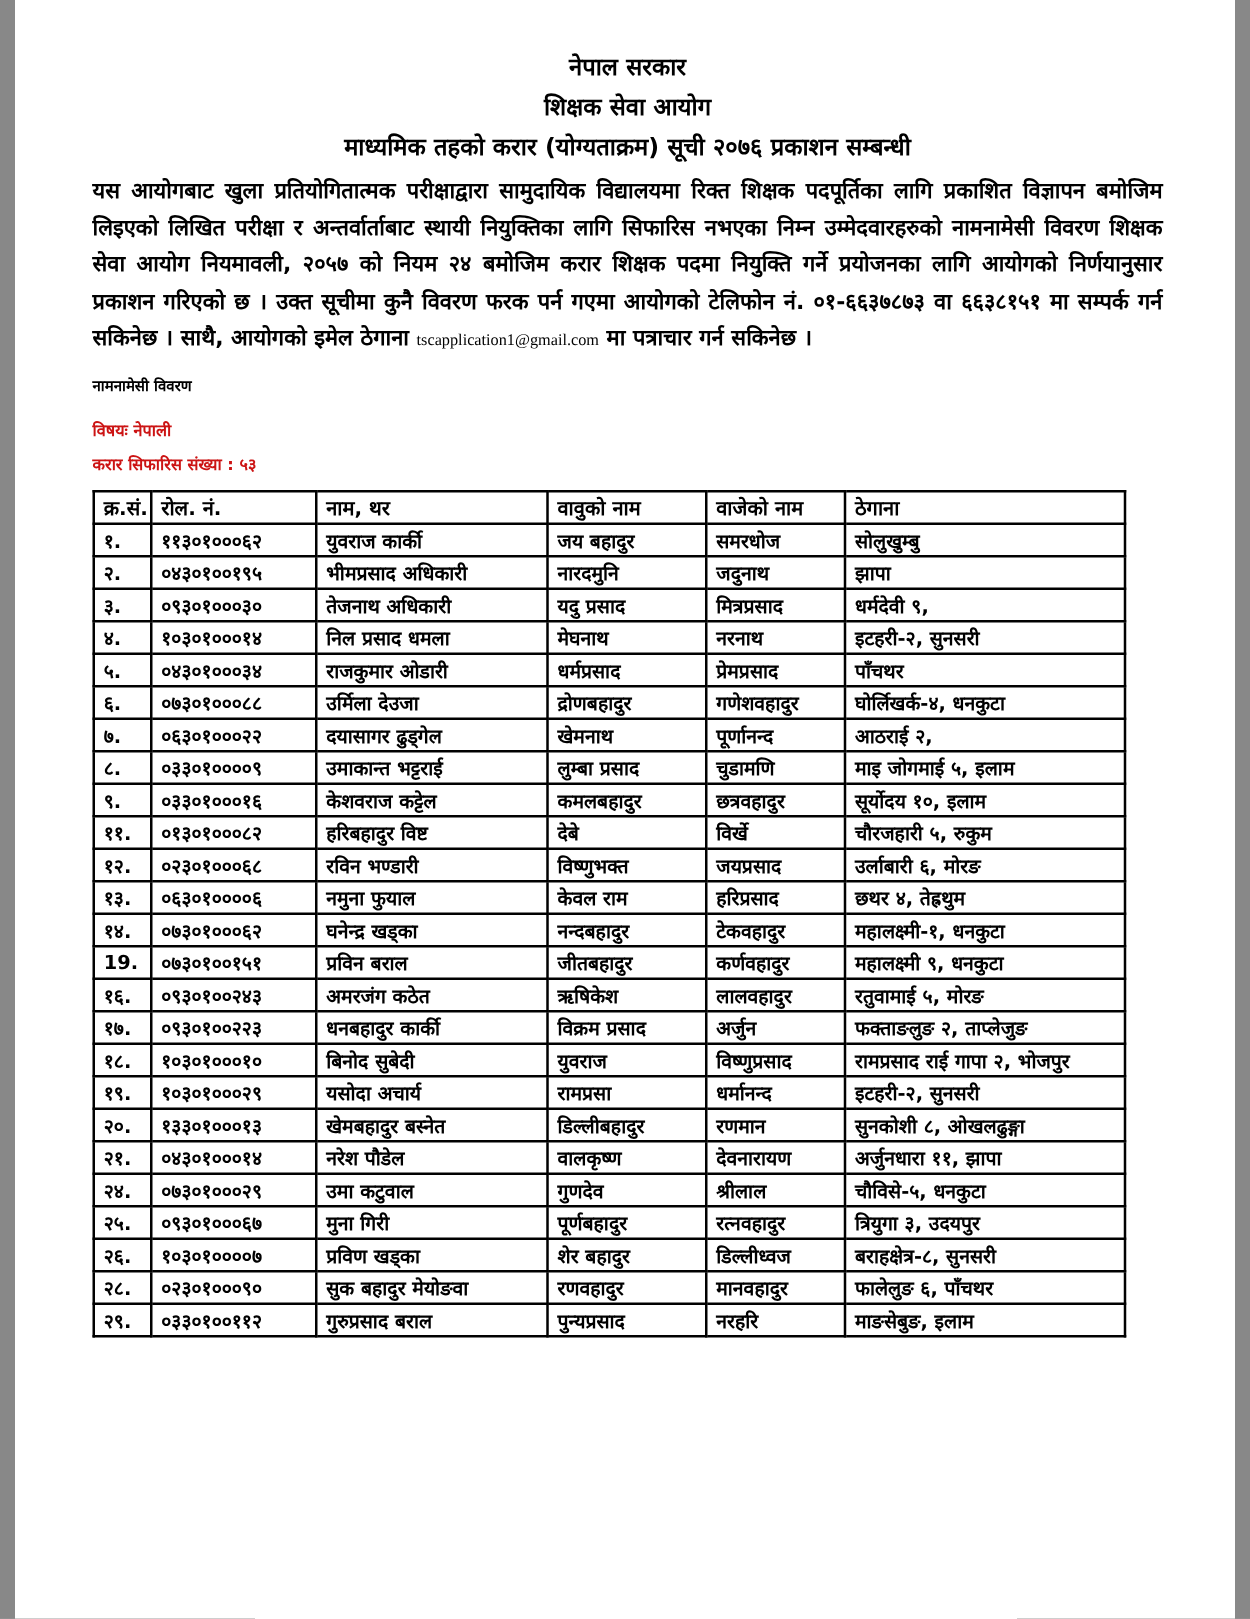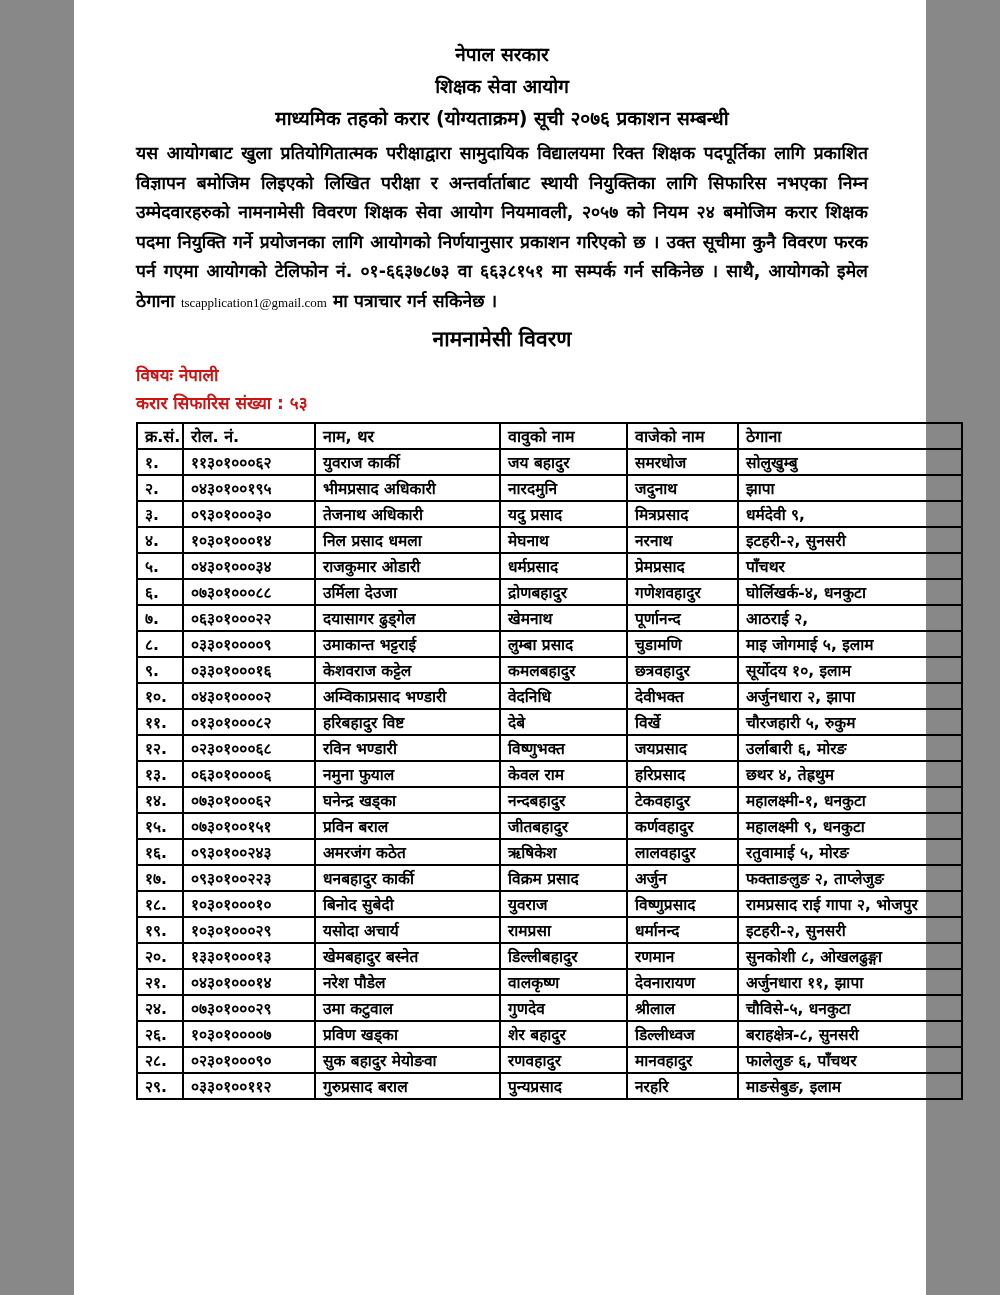--- a/index.html
+++ b/index.html
@@ -1,30 +1,30 @@
 <!DOCTYPE html>
 <html><head>
 <meta charset="utf-8">
 <style>
   * { margin:0; padding:0; box-sizing:border-box; }
   html,body { background:#888; }
   .doc {
-    width:852px; height:1295px; background:#ffffff; margin:0 auto;
+    width:976px; height:1295px; background:#ffffff; margin:0 auto;
     padding:38px 58px 0 62px;
     font-family:"DejaVu Sans", sans-serif; color:#000;
   }
   .title-block { text-align:center; font-weight:700; font-size:19px; line-height:32px; }
   .title-line { white-space:nowrap; }
   .notice {
     margin-top:5px; font-size:17.5px; font-weight:600; line-height:29.5px;
     text-align:justify;
   }
   .email-text { font-family:"Liberation Serif", serif; font-weight:400; font-size:13px; }
-  .section-titles { margin-top:7px; text-align:center; font-weight:700; font-size:21px; line-height:31px; }
-  .red-lines { margin-top:7px; color:#cc1414; font-weight:700; font-size:17px; line-height:27.5px; }
+  .section-titles { margin-top:7px; font-weight:700; font-size:12px; line-height:31px; }
+  .red-lines { margin-top:7px; color:#cc1414; font-weight:700; font-size:13px; line-height:27.5px; }
   table.records {
     margin-top:5px; border-collapse:collapse; width:825px; table-layout:fixed;
   }
   table.records th, table.records td {
     border:2px solid #000; padding:1px 7px; height:26px;
     font-size:15.5px; text-align:left; vertical-align:middle;
     white-space:nowrap; overflow:hidden;
   }
   table.records th { font-weight:700; font-size:16px; }
   table.records td { font-weight:600; }
@@ -137,28 +137,20 @@
         </tr>
         <tr>
           <td>९.</td>
           <td>०३३०१०००१६</td>
           <td>केशवराज कट्टेल</td>
           <td>कमलबहादुर</td>
           <td>छत्रवहादुर</td>
           <td>सूर्योदय १०, इलाम</td>
         </tr>
         <tr>
-          <td>१०.</td>
-          <td>०४३०१००००२</td>
-          <td>अम्विकाप्रसाद भण्डारी</td>
-          <td>वेदनिधि</td>
-          <td>देवीभक्त</td>
-          <td>अर्जुनधारा २, झापा</td>
-        </tr>
-        <tr>
           <td>११.</td>
           <td>०१३०१०००८२</td>
           <td>हरिबहादुर विष्ट</td>
           <td>देबे</td>
           <td>विर्खे</td>
           <td>चौरजहारी ५, रुकुम</td>
         </tr>
         <tr>
           <td>१२.</td>
           <td>०२३०१०००६८</td>
@@ -177,21 +169,21 @@
         </tr>
         <tr>
           <td>१४.</td>
           <td>०७३०१०००६२</td>
           <td>घनेन्द्र खड्का</td>
           <td>नन्दबहादुर</td>
           <td>टेकवहादुर</td>
           <td>महालक्ष्मी-१, धनकुटा</td>
         </tr>
         <tr>
-          <td>१५.</td>
+          <td>19.</td>
           <td>०७३०१००१५१</td>
           <td>प्रविन बराल</td>
           <td>जीतबहादुर</td>
           <td>कर्णवहादुर</td>
           <td>महालक्ष्मी ९, धनकुटा</td>
         </tr>
         <tr>
           <td>१६.</td>
           <td>०९३०१००२४३</td>
           <td>अमरजंग कठेत</td>
@@ -241,20 +233,28 @@
         </tr>
         <tr>
           <td>२४.</td>
           <td>०७३०१०००२९</td>
           <td>उमा कटुवाल</td>
           <td>गुणदेव</td>
           <td>श्रीलाल</td>
           <td>चौविसे-५, धनकुटा</td>
         </tr>
         <tr>
+          <td>२५.</td>
+          <td>०९३०१०००६७</td>
+          <td>मुना गिरी</td>
+          <td>पूर्णबहादुर</td>
+          <td>रत्नवहादुर</td>
+          <td>त्रियुगा ३, उदयपुर</td>
+        </tr>
+        <tr>
           <td>२६.</td>
           <td>१०३०१००००७</td>
           <td>प्रविण खड्का</td>
           <td>शेर बहादुर</td>
           <td>डिल्लीध्वज</td>
           <td>बराहक्षेत्र-८, सुनसरी</td>
         </tr>
         <tr>
           <td>२८.</td>
           <td>०२३०१०००९०</td>

